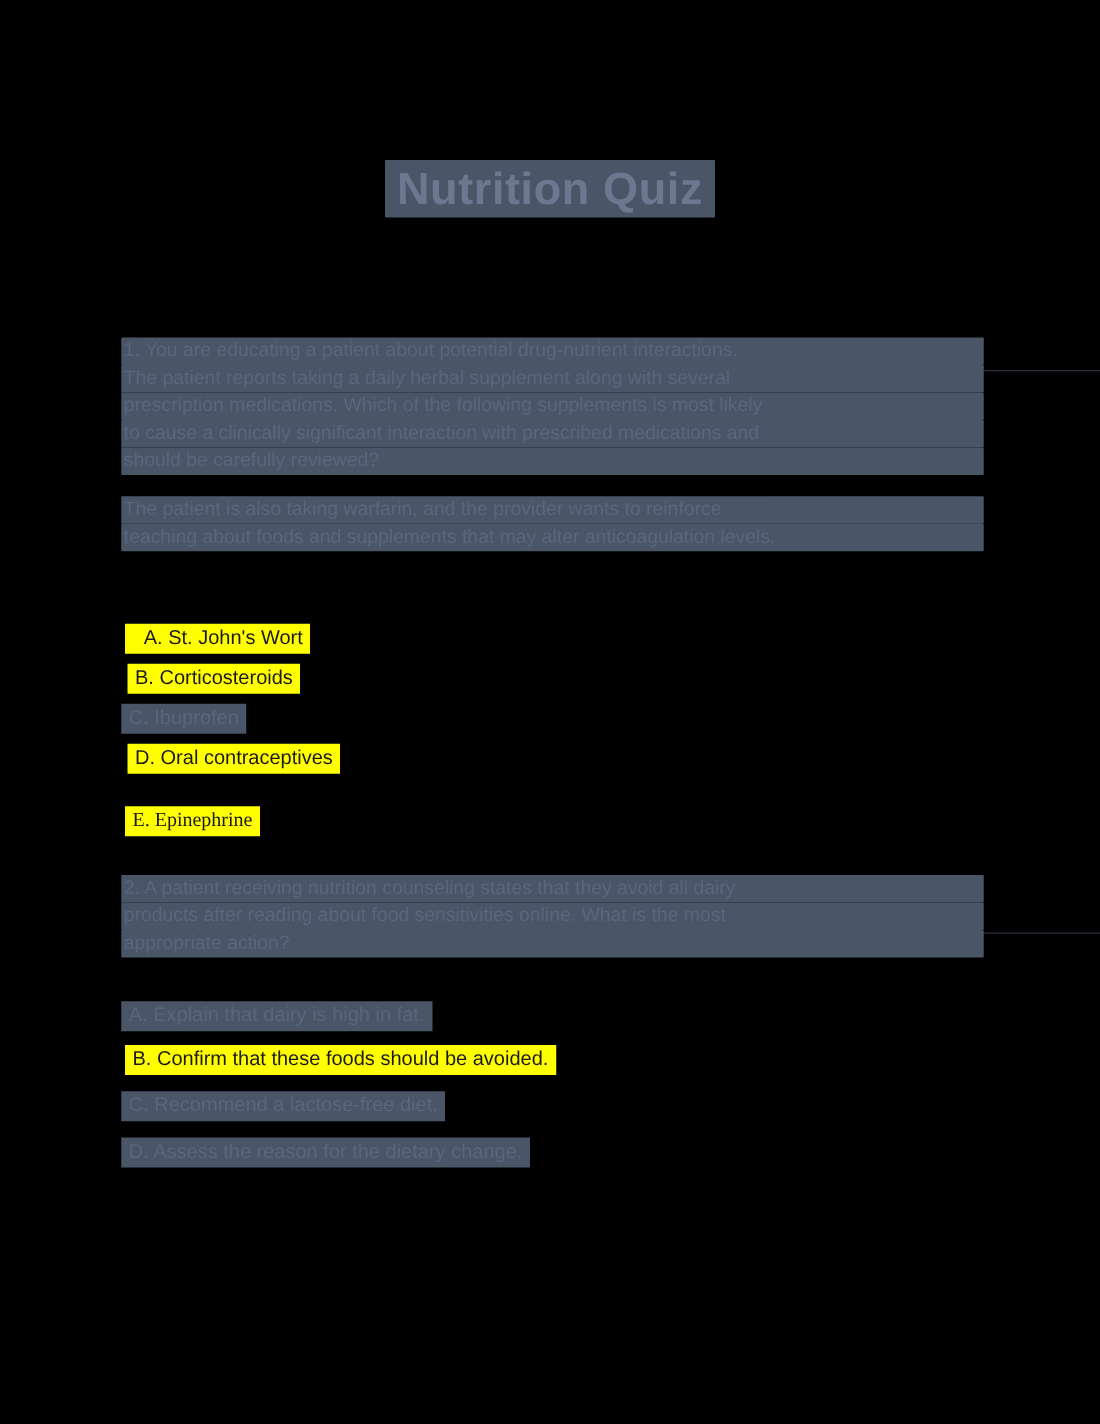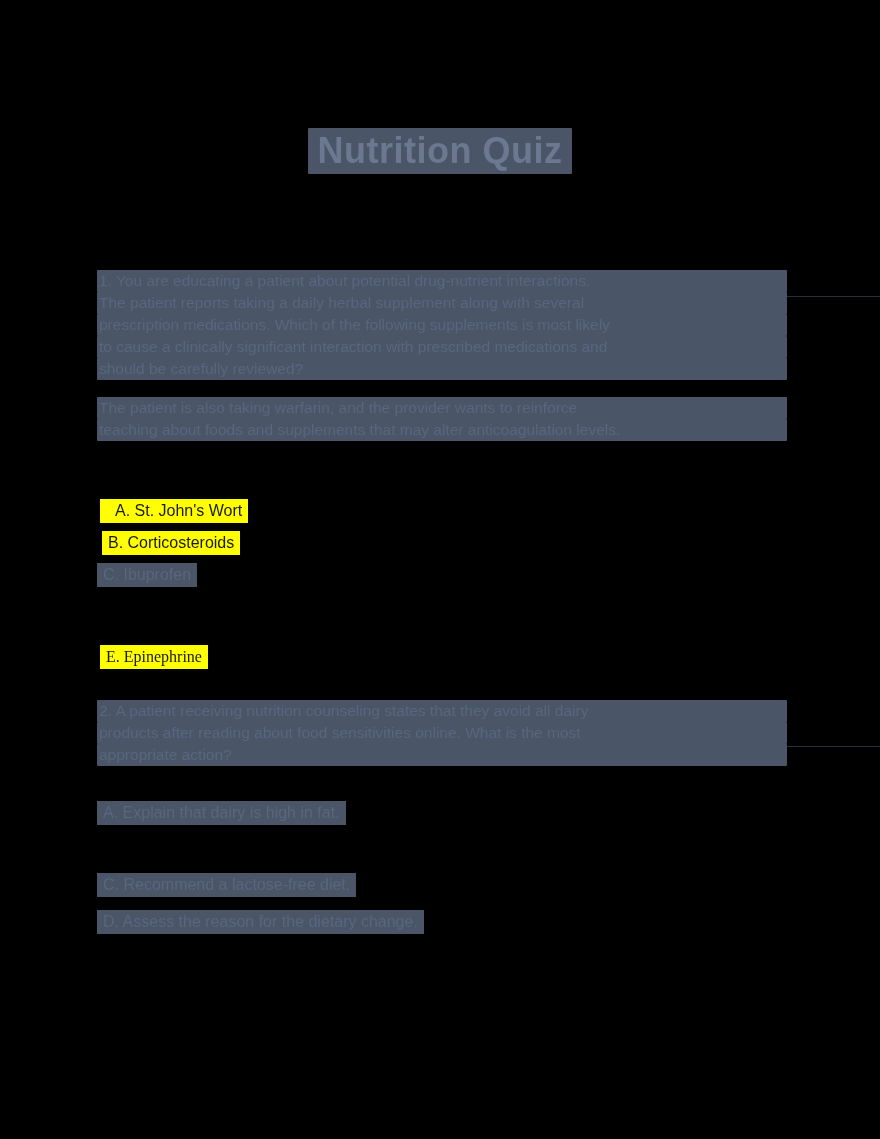--- a/index.html
+++ b/index.html
@@ -124,25 +124,27 @@
 
   <div class="q-block q1b">
     <span class="obsc line"></span>
     <span class="obsc line">The patient is also taking warfarin, and the provider wants to reinforce</span>
     <span class="obsc line">teaching about foods and supplements that may alter anticoagulation levels.</span>
   </div>
 
   <div class="choice c-a">A. St. John's Wort</div>
   <div class="choice c-b">B. Corticosteroids</div>
   <div class="choice dark c-c">C. Ibuprofen</div>
+  <div class="choice c-d">D. Oral contraceptives</div>
   <div class="choice c-e">E. Epinephrine</div>
 
   <div class="q-block q2">
     <span class="obsc line">2. A patient receiving nutrition counseling states that they avoid all dairy</span>
     <span class="obsc line">products after reading about food sensitivities online. What is the most</span>
     <span class="obsc line">appropriate action?</span>
   </div>
 
   <div class="choice dark c2-a">A. Explain that dairy is high in fat.</div>
+  <div class="choice c2-b">B. Confirm that these foods should be avoided.</div>
   <div class="choice dark c2-c">C. Recommend a lactose-free diet.</div>
   <div class="choice dark c2-d">D. Assess the reason for the dietary change.</div>
 
 </div>
 
 </body></html>

